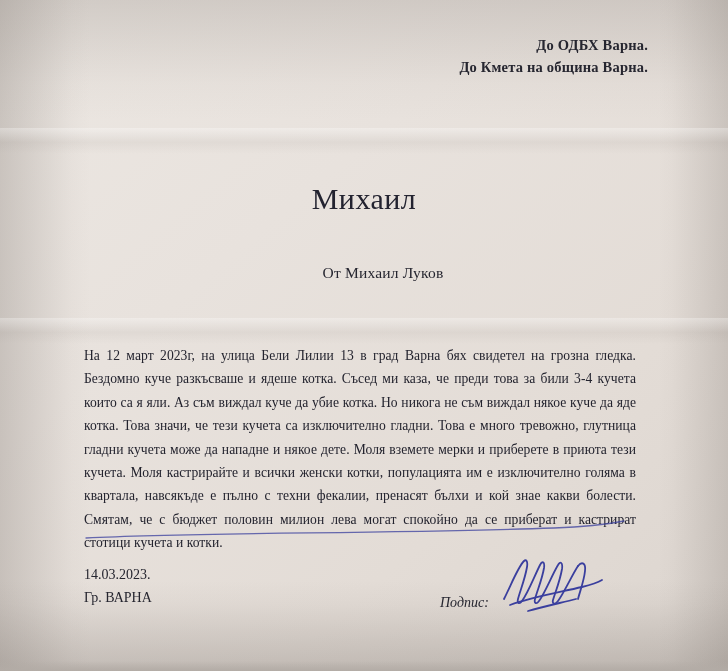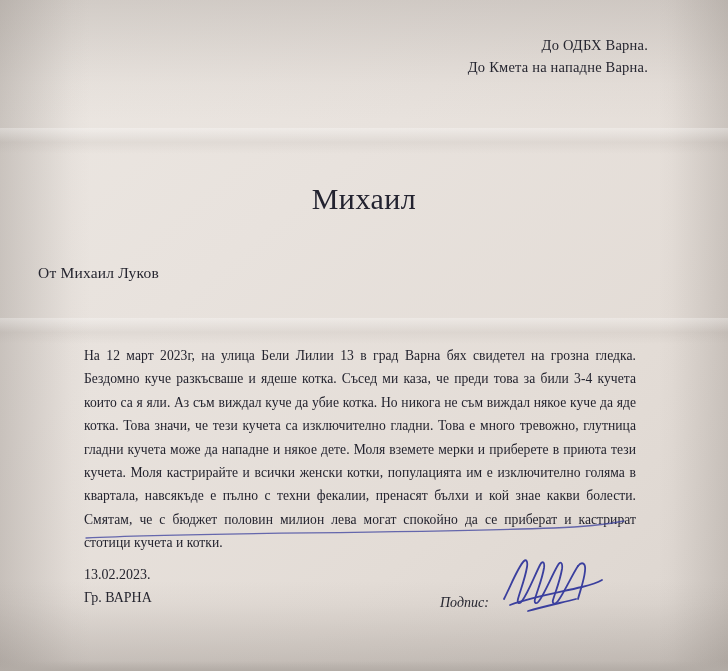--- a/index.html
+++ b/index.html
@@ -75,36 +75,37 @@
   .addressee {
     position: absolute;
     right: 80px;
     top: 34px;
     text-align: right;
     font-size: 14.5px;
     line-height: 1.55;
     letter-spacing: 0.2px;
     color: #262630;
   }
-  .addressee div { white-space: nowrap; }
+  .addressee div { white-space: nowrap; font-weight: bold; }
 
   .doc-title {
     position: absolute;
     left: 0; right: 0;
     top: 182px;
     text-align: center;
     font-size: 30px;
     letter-spacing: 0.5px;
     color: #232330;
   }
 
   .author {
     position: absolute;
     left: 0; right: 0;
     top: 264px;
+    text-align: center;
     font-size: 15.5px;
     letter-spacing: 0.2px;
     color: #262630;
     padding-left: 38px;
   }
 
   .body-text {
     position: absolute;
     left: 84px;
     top: 344px;
@@ -164,35 +165,35 @@
   <div class="shade-right"></div>
   <div class="shade-bottom"></div>
   <div class="crease" style="top:128px"></div>
   <div class="crease" style="top:318px"></div>
   <div class="edge-bottom"></div>
 
   <div class="content">
 
     <div class="addressee">
       <div>До ОДБХ Варна.</div>
-      <div>До Кмета на нападне Варна.</div>
+      <div>До Кмета на община Варна.</div>
     </div>
 
     <div class="doc-title">Михаил</div>
 
     <div class="author">От Михаил Луков</div>
 
     <div class="body-text">На 12 март 2023г, на улица Бели Лилии 13 в град Варна бях свидетел на грозна гледка. Бездомно куче разкъсваше и ядеше котка. Съсед ми каза, че преди това за били 3-4 кучета които са я яли. Аз съм виждал куче да убие котка. Но никога не съм виждал някое куче да яде котка. Това значи, че тези кучета са изключително гладни. Това е много тревожно, глутница гладни кучета може да нападне и някое дете. Моля вземете мерки и приберете в приюта тези кучета. Моля кастрирайте и всички женски котки, популацията им е изключително голяма в квартала, навсякъде е пълно с техни фекалии, пренасят бълхи и кой знае какви болести. Смятам, че с бюджет половин милион лева могат спокойно да се приберат и кастрират стотици кучета и котки.</div>
 
     <svg class="strike" viewBox="0 0 554 40" preserveAspectRatio="none">
       <path d="M2 30 C 120 24, 300 26, 470 20 C 500 19, 520 17, 540 13" fill="none" stroke="#3a3f9e" stroke-width="1.3" opacity="0.75" stroke-linecap="round"></path>
     </svg>
 
     <div class="footer">
-      <div>13.02.2023.</div>
+      <div>14.03.2023.</div>
       <div>Гр. ВАРНА</div>
     </div>
 
     <div class="sign-block">
       <span class="sign-label">Подпис:</span>
     </div>
 
     <div class="signature">
       <svg width="110" height="70" viewBox="0 0 110 70">
         <g fill="none" stroke="#3a3f9e" stroke-width="1.8" stroke-linecap="round" stroke-linejoin="round">

